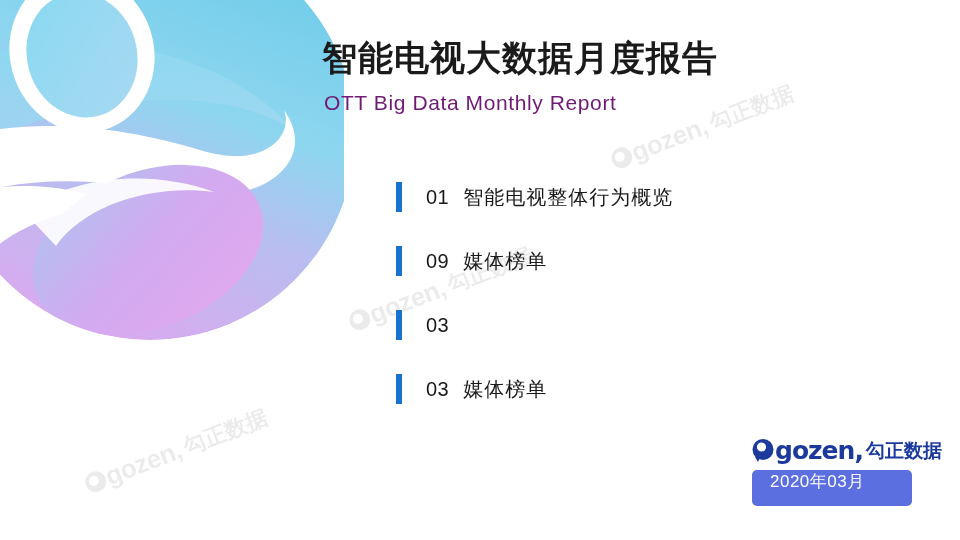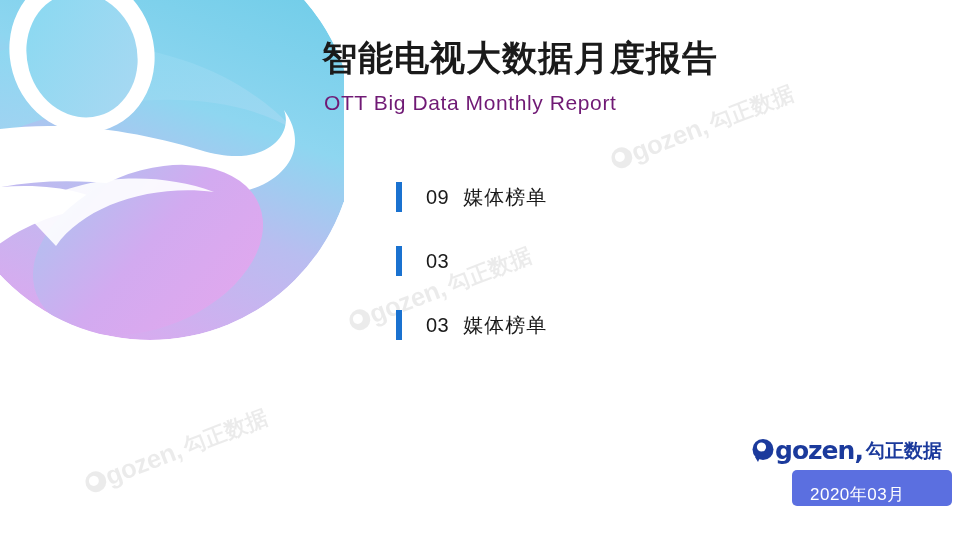--- a/index.html
+++ b/index.html
@@ -160,28 +160,28 @@
     color: #1b3a9c;
     letter-spacing: 0px;
     margin-left: 3px;
     font-family: "DejaVu Sans", "Liberation Sans", sans-serif;
     line-height: 25px;
   }
 
   
   #date-badge {
     position: absolute;
-    left: 792px;
+    left: 752px;
     top: 470px;
     width: 160px;
     height: 36px;
     border-radius: 5px;
     background: #5b6fe0;
     display: flex;
-    align-items: flex-end;
+    align-items: flex-start;
     z-index: 6;
   }
   #date-text {
     color: #ffffff;
     font-size: 17px;
     margin-left: 18px;
     letter-spacing: 0.5px;
     font-family: "Liberation Sans", "DejaVu Sans", sans-serif;
   }
 </style>
@@ -261,20 +261,25 @@
   </div>
 
   <div id="title-block">
     <h1 id="main-title">智能电视大数据月度报告</h1>
     <div id="sub-title">OTT Big Data Monthly Report</div>
   </div>
 
   <div id="agenda">
     <div class="agenda-item">
       <span class="agenda-bar"></span>
+      <span class="agenda-num">01</span>
+      <span class="agenda-label">智能电视整体行为概览</span>
+    </div>
+    <div class="agenda-item">
+      <span class="agenda-bar"></span>
       <span class="agenda-num">09</span>
       <span class="agenda-label">媒体榜单</span>
     </div>
     <div class="agenda-item">
       <span class="agenda-bar"></span>
       <span class="agenda-num">03</span>
     </div>
     <div class="agenda-item">
       <span class="agenda-bar"></span>
       <span class="agenda-num">03</span>

